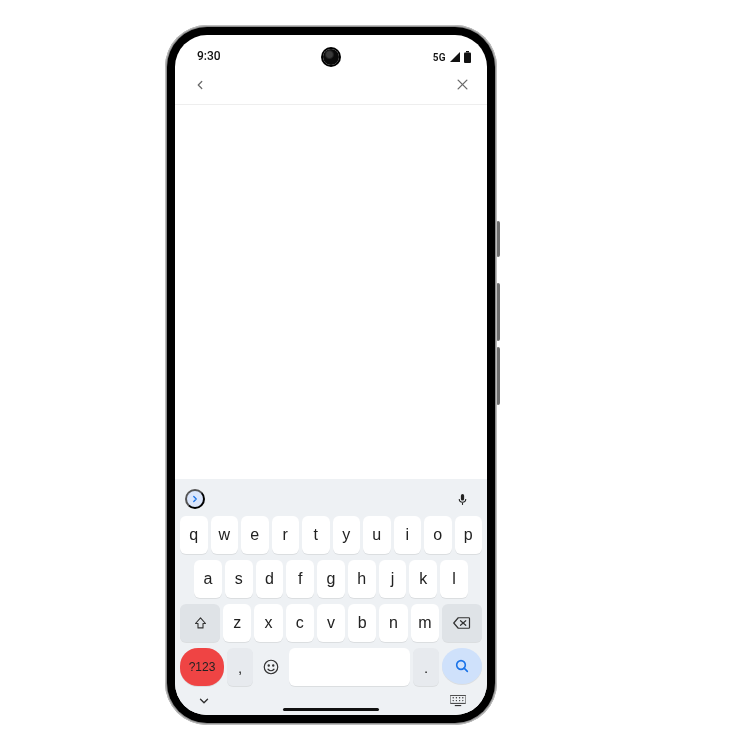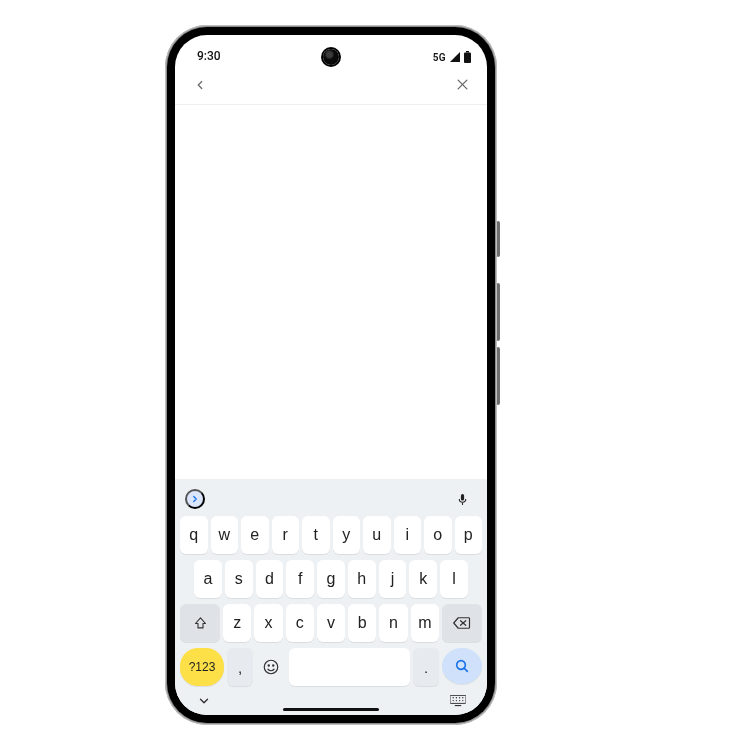--- a/index.html
+++ b/index.html
@@ -86,21 +86,21 @@
     flex:1; height:38px; border-radius:6px; background:#ffffff;
     display:flex; align-items:center; justify-content:center;
     font-size:16px; color:#222; box-shadow: 0 1px 0 rgba(0,0,0,0.08);
     border:none;
   }
   .kbrow.row2 { padding-left:19px; padding-right:19px; }
   .kkey.shift, .kkey.backspace { flex: 0 0 40px; }
   .kkey.shift { background:#dfe3e7; }
   .kkey.backspace { background:#dfe3e7; }
   .kkey.space { flex: 4; }
-  .kkey.sym { flex:0 0 44px; background:#fde047; font-size:12px; border-radius:18px; }
+  .kkey.sym { flex:0 0 44px; background:#ef4444; font-size:12px; border-radius:18px; }
   .kkey.comma, .kkey.period { flex:0 0 26px; background:#e7eaee; font-size:15px; }
   .kkey.emoji { flex:0 0 30px; background:transparent; box-shadow:none; }
   .kkey.search { flex:0 0 40px; background:#cfe1fb; color:#1a73e8; border-radius:50%; height:36px; }
 
   .navbar {
     height:26px; display:flex; align-items:center; justify-content:space-between;
     padding:0 14px 2px 14px; position:relative;
   }
   .gestbar {
     position:absolute; left:50%; transform:translateX(-50%);

